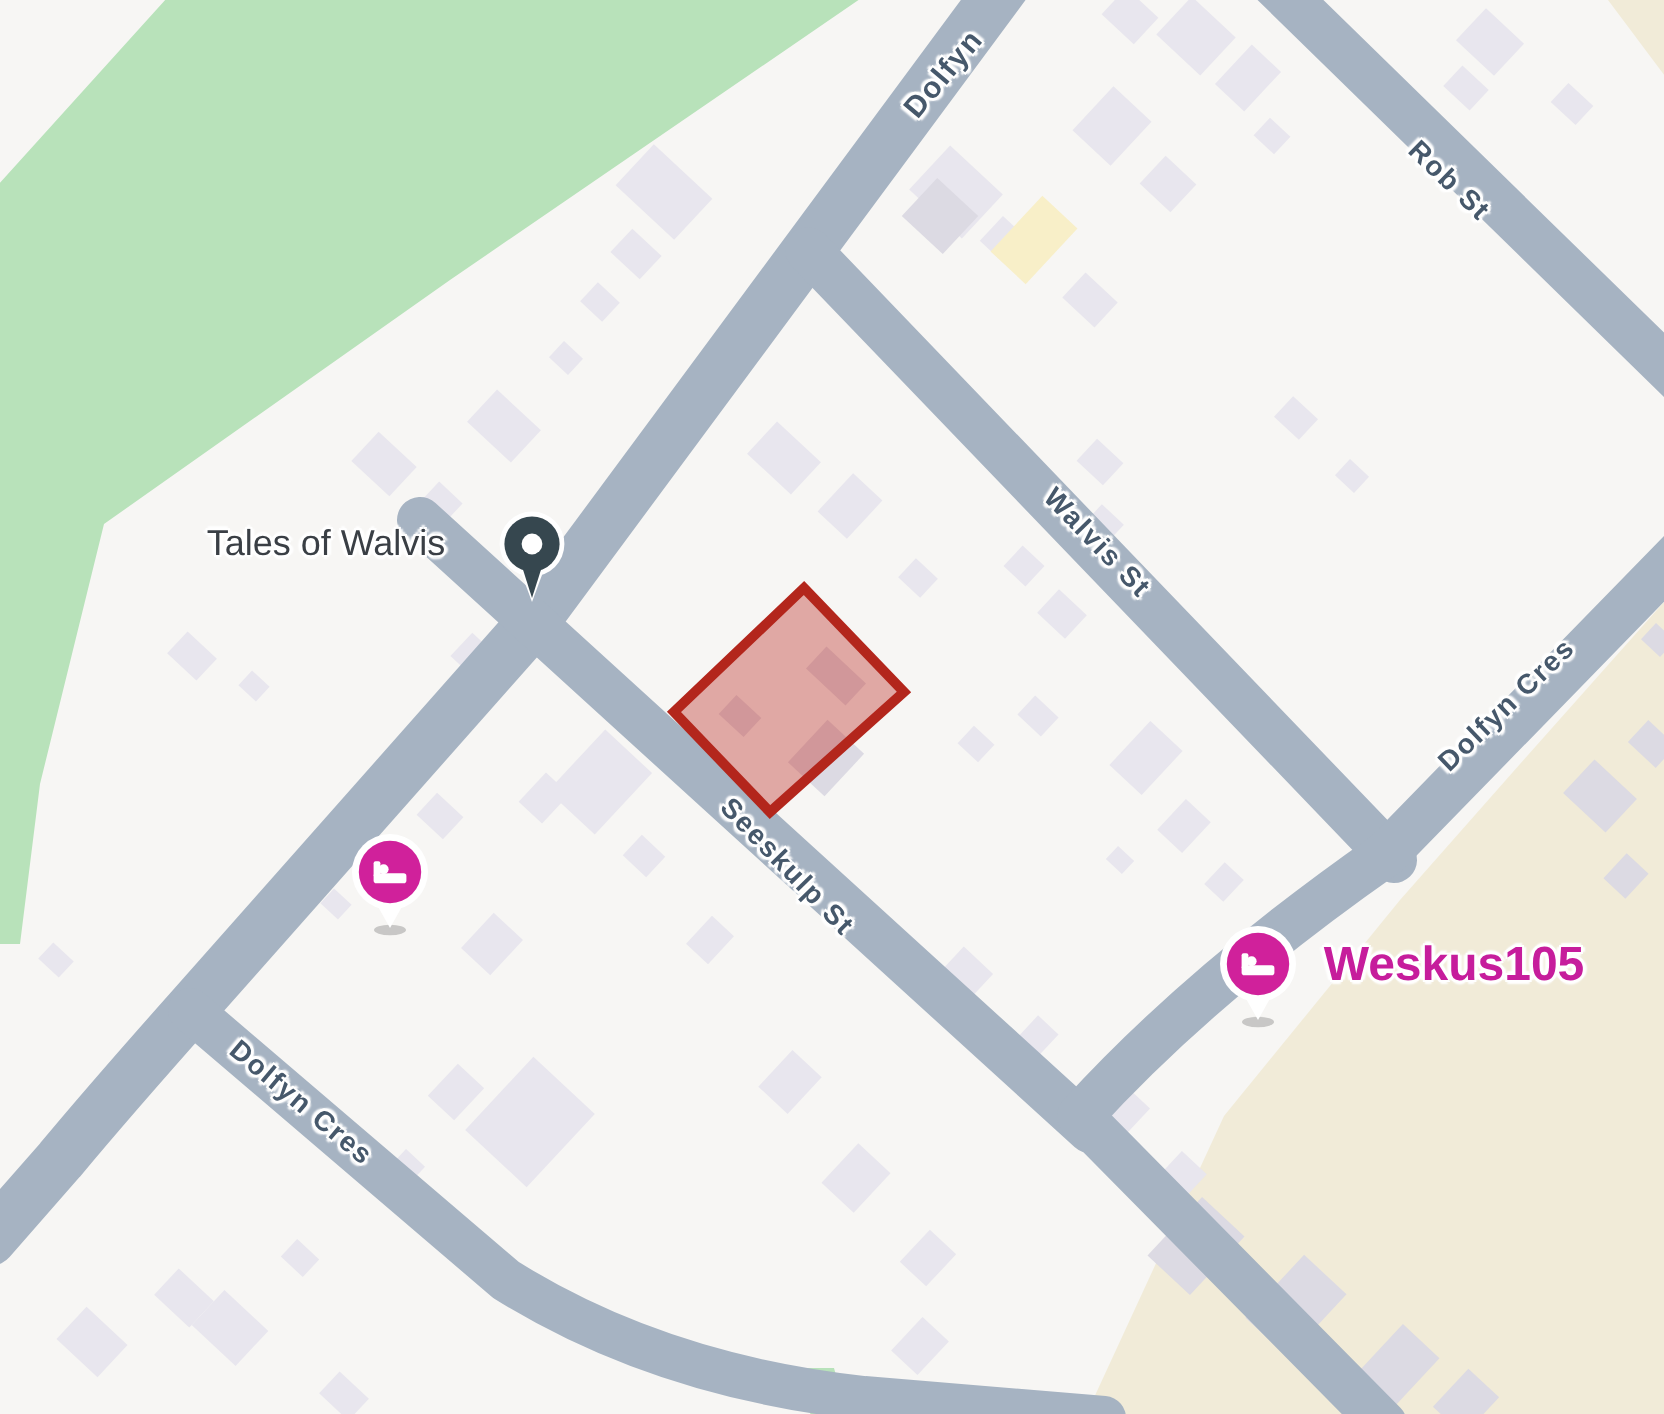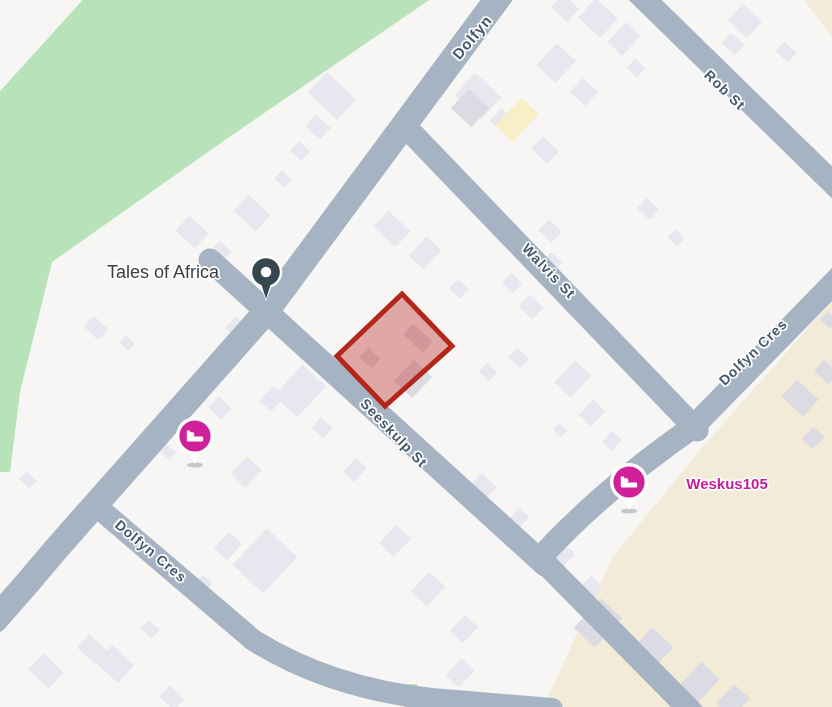--- a/index.html
+++ b/index.html
@@ -112,22 +112,22 @@
       <polygon points="402,294 452,346 385,406 337,356" fill="rgba(193,60,52,0.42)" stroke="#b3261c" stroke-width="5" stroke-linejoin="miter"></polygon>
     </svg>
 
   <div class="street-label" style="left: 472px; top: 37px; font-size: 15px; color: rgb(70, 88, 107); transform: translate(-50%, -50%) rotate(-50deg);">Dolfyn</div>
   <div class="street-label" style="left: 725px; top: 90px; font-size: 14px; color: rgb(70, 88, 107); transform: translate(-50%, -50%) rotate(44deg);">Rob St</div>
   <div class="street-label" style="left: 549px; top: 271px; font-size: 14px; color: rgb(70, 88, 107); transform: translate(-50%, -50%) rotate(46deg);">Walvis St</div>
   <div class="street-label" style="left: 753px; top: 352px; font-size: 14px; color: rgb(70, 88, 107); transform: translate(-50%, -50%) rotate(-44deg);">Dolfyn Cres</div>
   <div class="street-label" style="left: 394px; top: 433px; font-size: 14px; color: rgb(70, 88, 107); transform: translate(-50%, -50%) rotate(46deg);">Seeskulp St</div>
   <div class="street-label" style="left: 151px; top: 551px; font-size: 14px; color: rgb(70, 88, 107); transform: translate(-50%, -50%) rotate(40deg);">Dolfyn Cres</div>
 
-  <div class="poi-label tales" id="tales-label" style="left: 163px; top: 272px; font-size: 18px; color: rgb(58, 63, 69); transform: translate(-50%, -50%);">Tales of Africa</div>
-  <div class="poi-label weskus" id="weskus-label" style="left: 727px; top: 483px; font-size: 15px; color: rgb(198, 29, 156); transform: translate(-50%, -50%);">Weskus105</div>
+  <div class="poi-label tales" id="tales-label" style="left: 163px; top: 272px; font-size: 18px; color: rgb(58, 63, 69); transform: translate(-50%, -50%);">Tales of Walvis</div>
+  <div class="poi-label weskus" id="weskus-label" style="left: 727px; top: 483px; font-size: 24px; color: rgb(198, 29, 156); transform: translate(-50%, -50%);">Weskus105</div>
 
   <svg class="pin" id="tales-pin" width="40" height="52" viewBox="-20 -22 40 52" style="left: 246px; top: 250px;">
     <path d="M -8.5 6 L 8.5 6 L 0 29 Z" fill="#ffffff"></path>
     <circle r="16.2" fill="#ffffff"></circle>
     <path class="pin-dark" d="M -7 5 L 7 5 L 0 27 Z" fill="#36474f"></path>
     <circle class="pin-dark" r="13.8" fill="#36474f"></circle>
     <circle r="5.2" fill="#ffffff"></circle>
   </svg>
 
   <svg class="pin lodging" id="west-pin" width="48" height="58" viewBox="-24 -24 48 58" style="left: 171px; top: 412px;">

